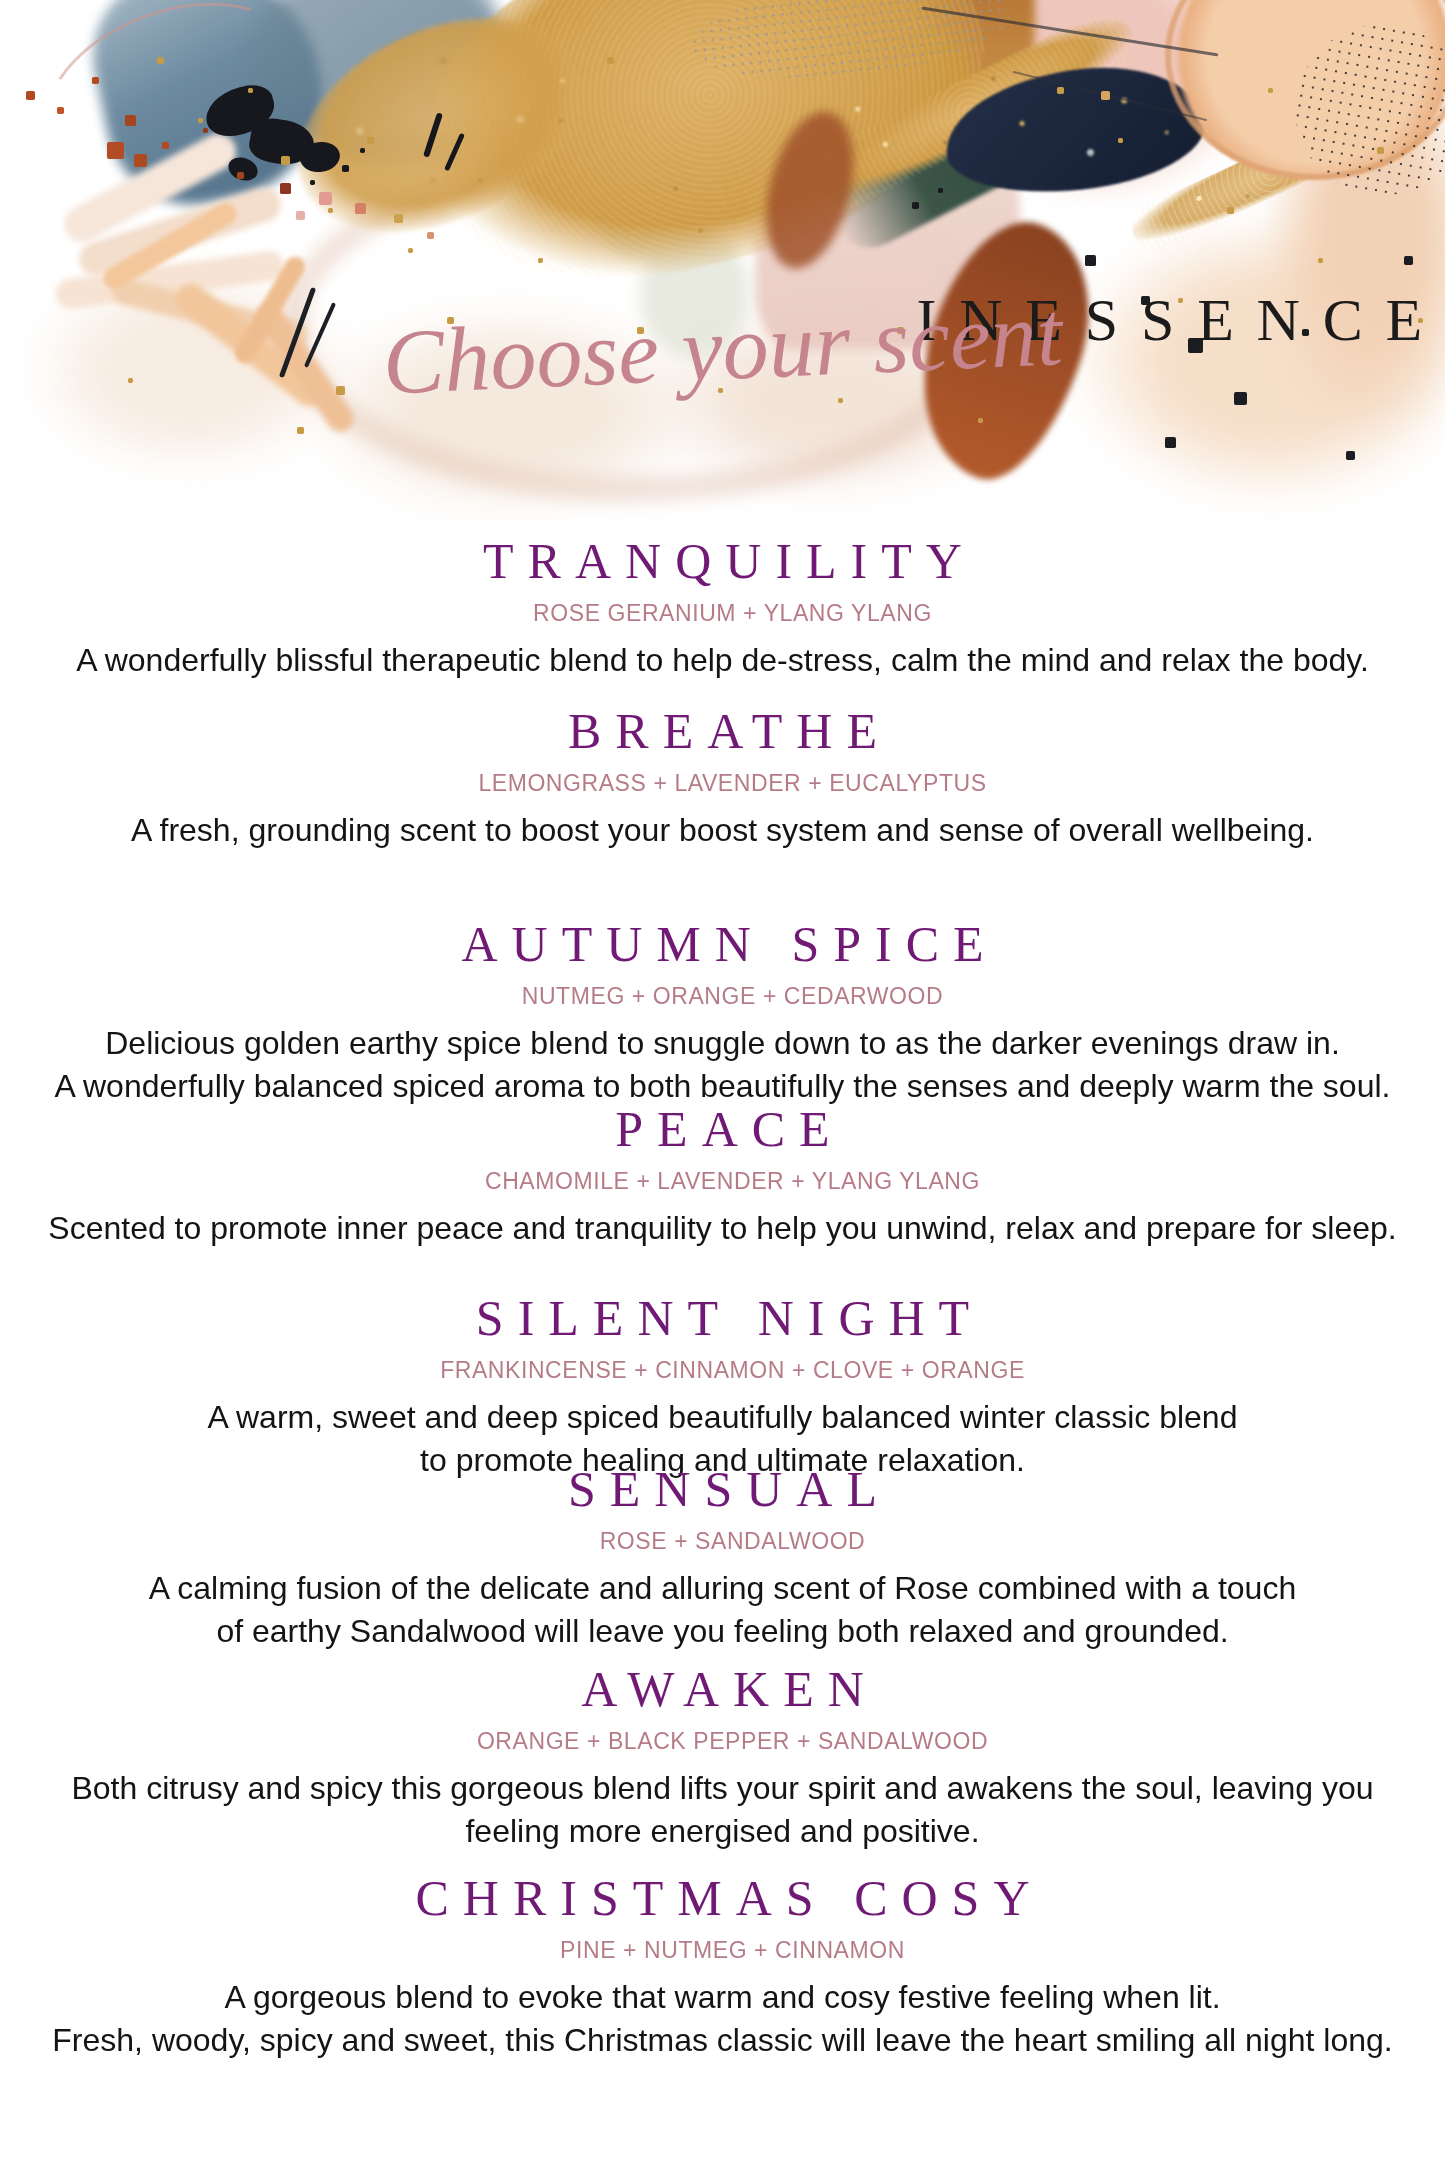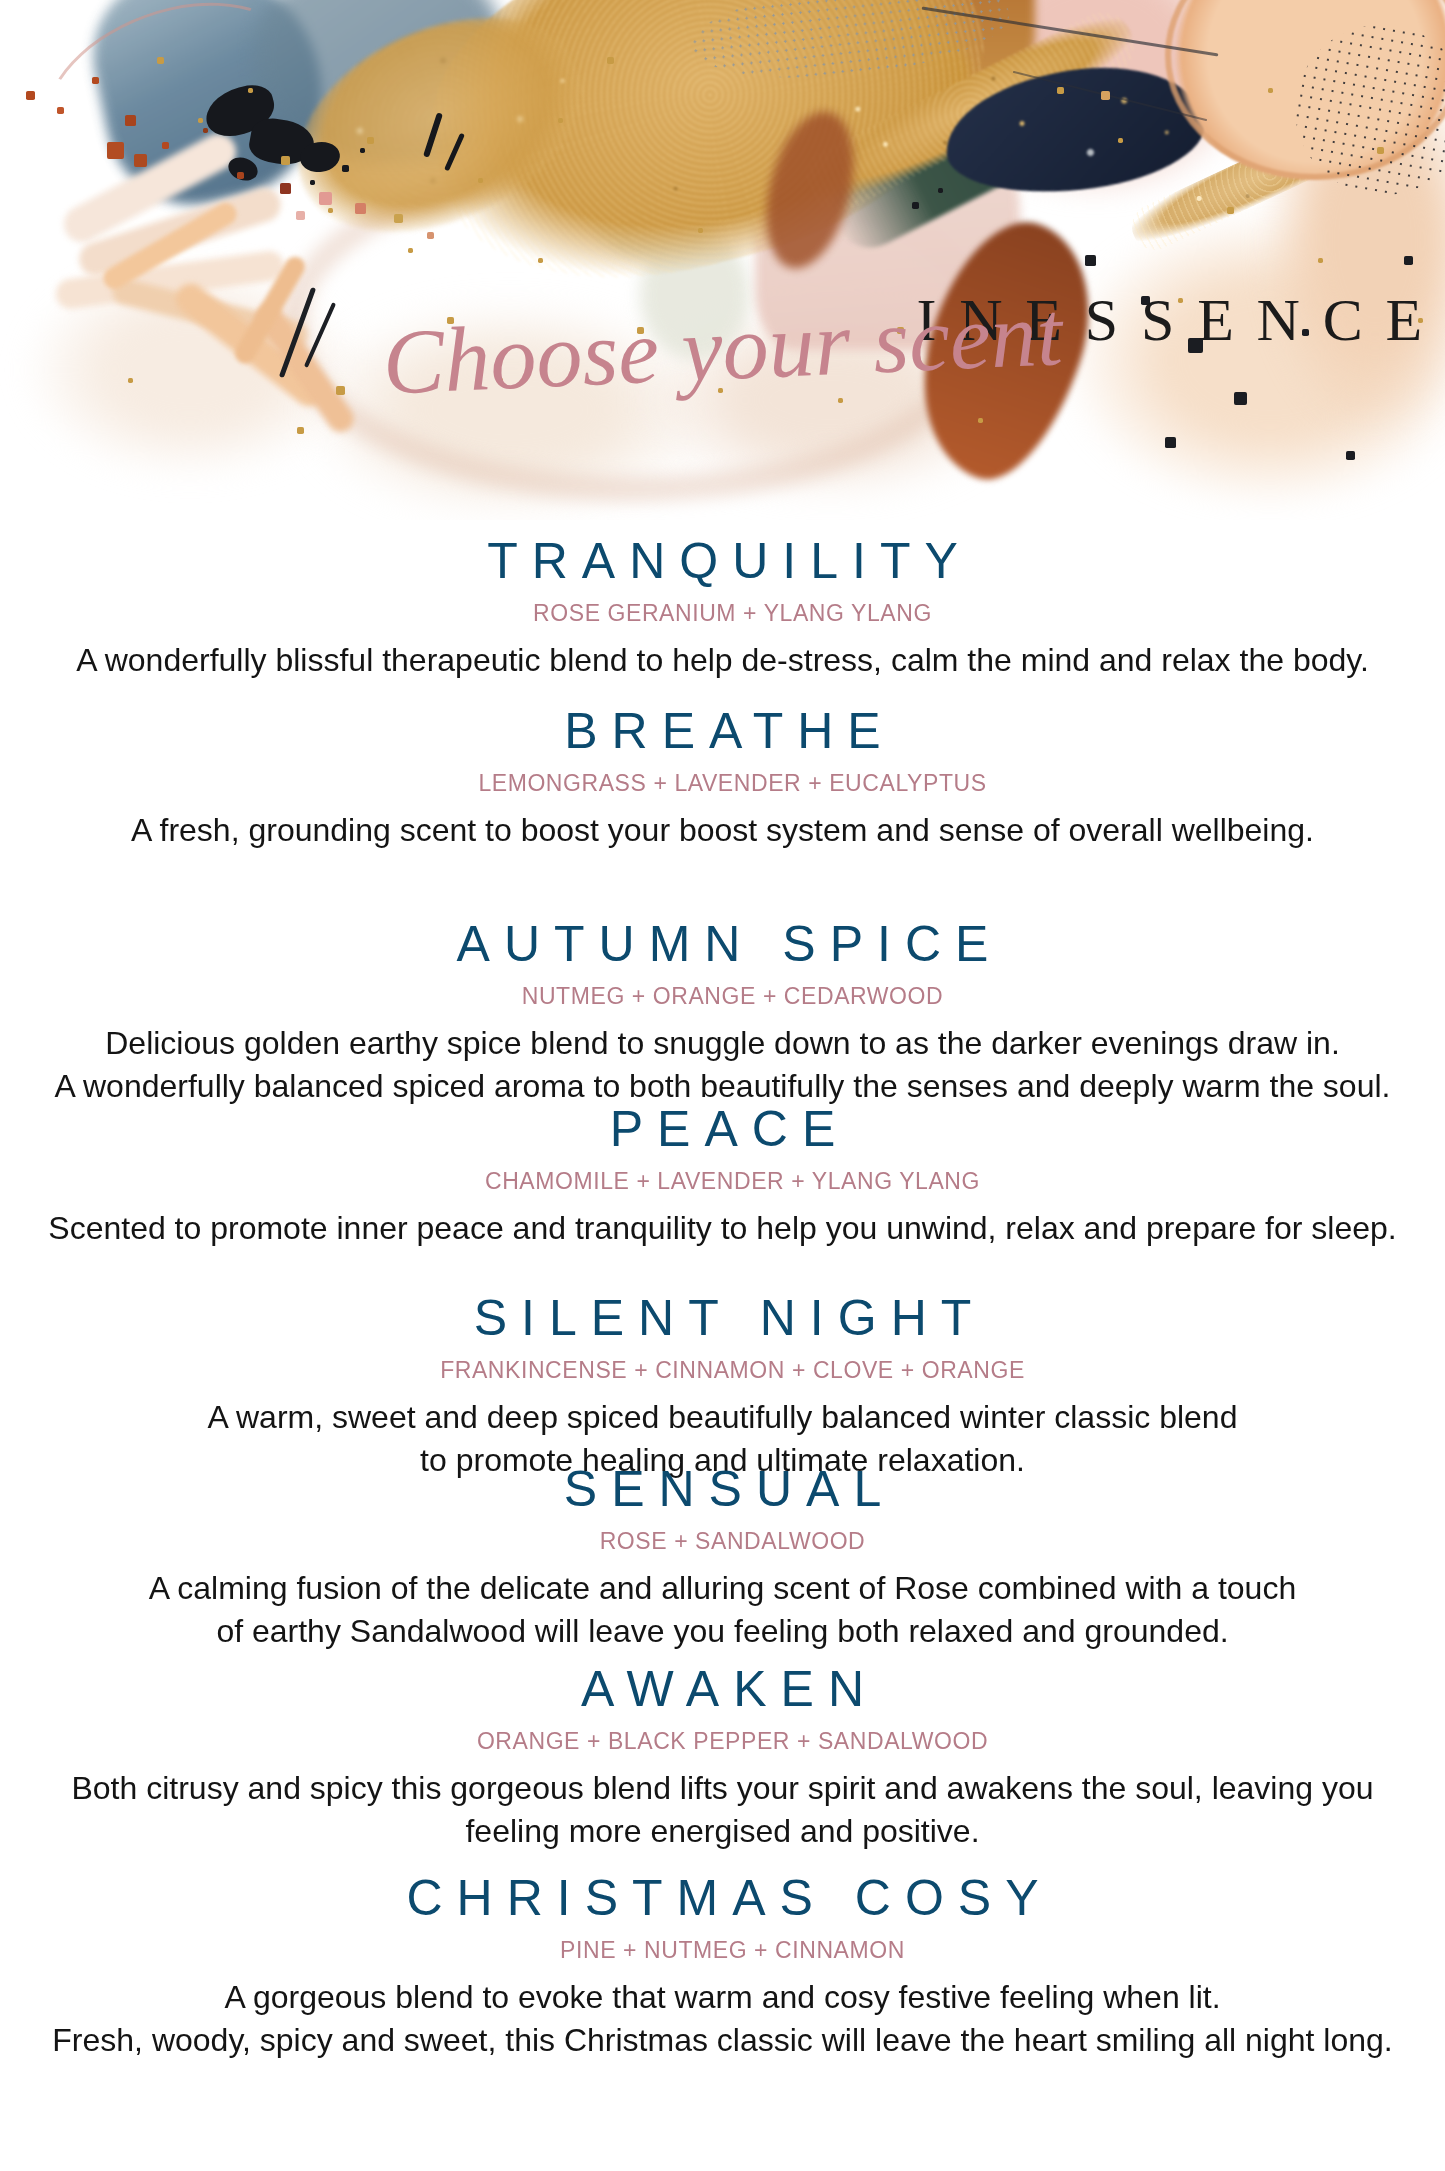--- a/index.html
+++ b/index.html
@@ -141,22 +141,22 @@
   
   .brand-title{position:absolute;top:250px;left:0;right:0;z-index:5;text-align:right;
     font-family:"Liberation Serif",serif;font-weight:400;font-size:60px;line-height:1;
     letter-spacing:.38em;text-indent:.38em;color:#1b1b1b;}
   .brand-tagline{position:absolute;top:298px;left:0;right:0;z-index:5;text-align:center;
     font-family:"Liberation Serif",serif;font-style:italic;font-weight:400;font-size:92px;
     line-height:1.1;color:#c6848e;transform:rotate(-2.5deg);}
 
   
   .scent{position:absolute;left:0;right:0;text-align:center;}
-  .scent-name{margin:0 0 14px;font-family:Liberation Sans, sans-serif;font-weight:400;
-    font-size:50px;line-height:1;letter-spacing:.28em;text-indent:.28em;color:#0c4a6e;}
+  .scent-name{margin:0 0 14px;font-family:Liberation Serif, serif;font-weight:400;
+    font-size:50px;line-height:1;letter-spacing:.28em;text-indent:.28em;color:#701a75;}
   .scent-notes{margin:0 0 13px;font-size:23px;line-height:1.15;letter-spacing:.025em;color:#b57c88;padding-left:20px;}
   .scent-desc{margin:0;font-size:32px;line-height:1.32;color:#141414;}
   .scent-desc .line{display:block;}
 </style>
 </head>
 <body>
 
 <div class="page">
 
   <div class="hero">

